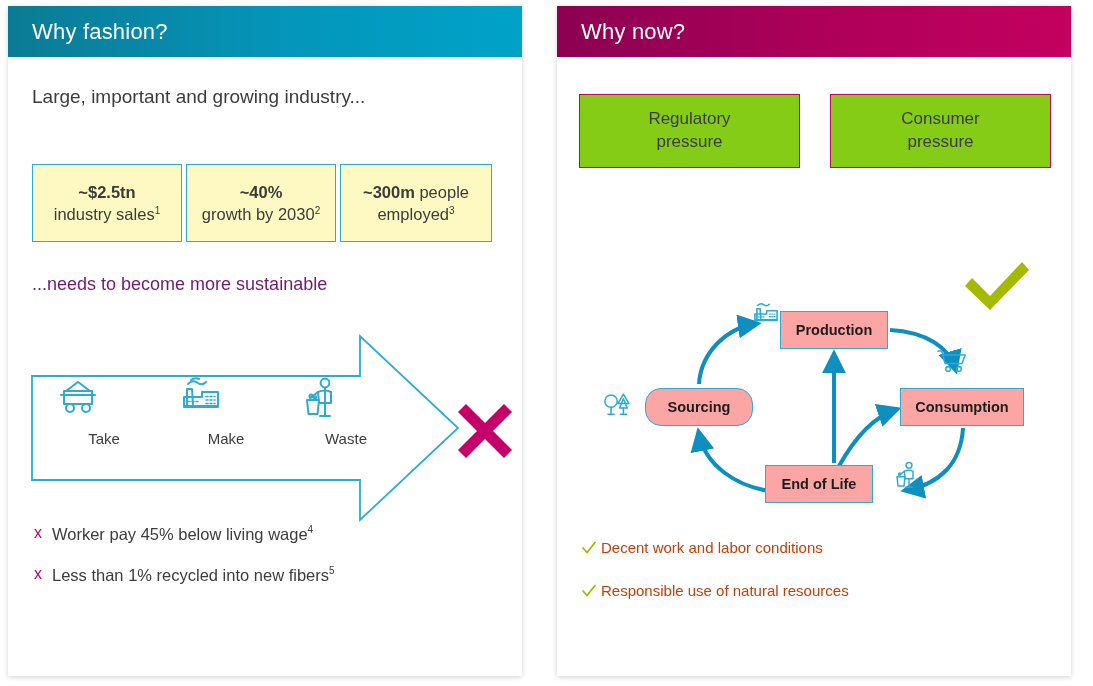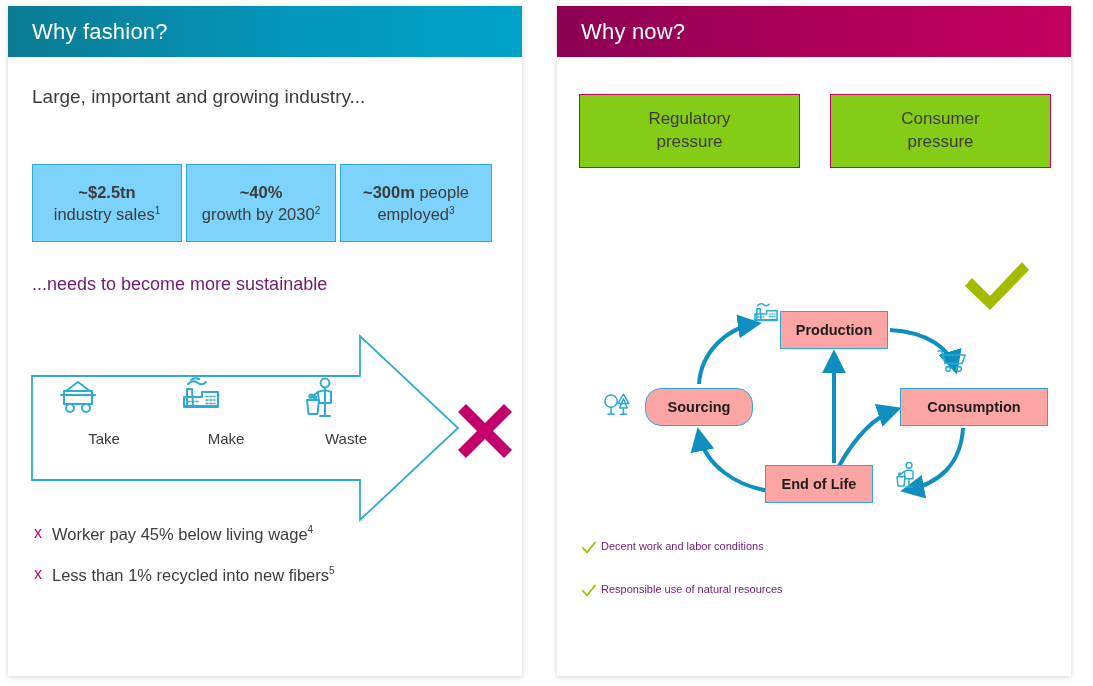--- a/index.html
+++ b/index.html
@@ -44,21 +44,21 @@
     font-size:19px;color:#3c3c3b;font-weight:400;
   }
   .subhead-text{
     position:absolute;left:24px;top:268px;
     font-size:18px;color:#701a75;font-weight:400;
   }
 
   .stat-row{position:absolute;left:24px;top:158px;display:flex;gap:4px;}
   .stat-box{
     border:1.6px solid #2eaad4;
-    background:#7dd3fc;
+    background:#fef9c3;
     width:150px;height:78px;
     display:flex;flex-direction:column;align-items:center;justify-content:center;
     box-sizing:border-box;
   }
   .stat-box.wide{width:152px;}
   .stat-line1{font-size:16.5px;color:#3c3c3b;line-height:1.35;white-space:nowrap;}
   .stat-line2{font-size:16.5px;color:#3c3c3b;line-height:1.35;white-space:nowrap;}
   .stat-strong{font-weight:700;}
   .sup{font-size:10px;vertical-align:super;}
 
@@ -95,29 +95,29 @@
   .cycle{position:absolute;left:20px;top:250px;width:480px;height:290px;}
   .cycle svg{position:absolute;left:0;top:0;}
   .cyc-box{
     position:absolute;border:1.6px solid #2eaad4;background:#fca5a5;
     display:flex;align-items:center;justify-content:center;
     box-sizing:border-box;font-size:14.5px;font-weight:700;color:#1d1d1b;
     white-space:nowrap;
   }
   .cb-production{left:203px;top:55px;width:108px;height:38px;}
   .cb-sourcing{left:68px;top:132px;width:108px;height:38px;border-radius:16px;}
-  .cb-consumption{left:323px;top:132px;width:148px;height:38px;}
+  .cb-consumption{left:323px;top:132px;width:124px;height:38px;}
   .cb-eol{left:188px;top:209px;width:108px;height:38px;}
 
   .cyc-icon{position:absolute;}
 
   .rbullets{position:absolute;left:24px;top:534px;}
   .rbullet{display:flex;align-items:flex-start;margin-bottom:24px;}
   .rbullet .rmark{width:20px;flex:0 0 20px;line-height:1;}
-  .rbullet .rtxt{font-size:11px;color:#701a75;line-height:1.1;}
+  .rbullet .rtxt{font-size:15px;color:#c2410c;line-height:1.1;}
 </style>
 </head>
 <body>
 
 <div class="stage">
 
   <div class="panel panel-left">
 
     <div class="panel-header">
       <div class="panel-title">Why fashion?</div>

